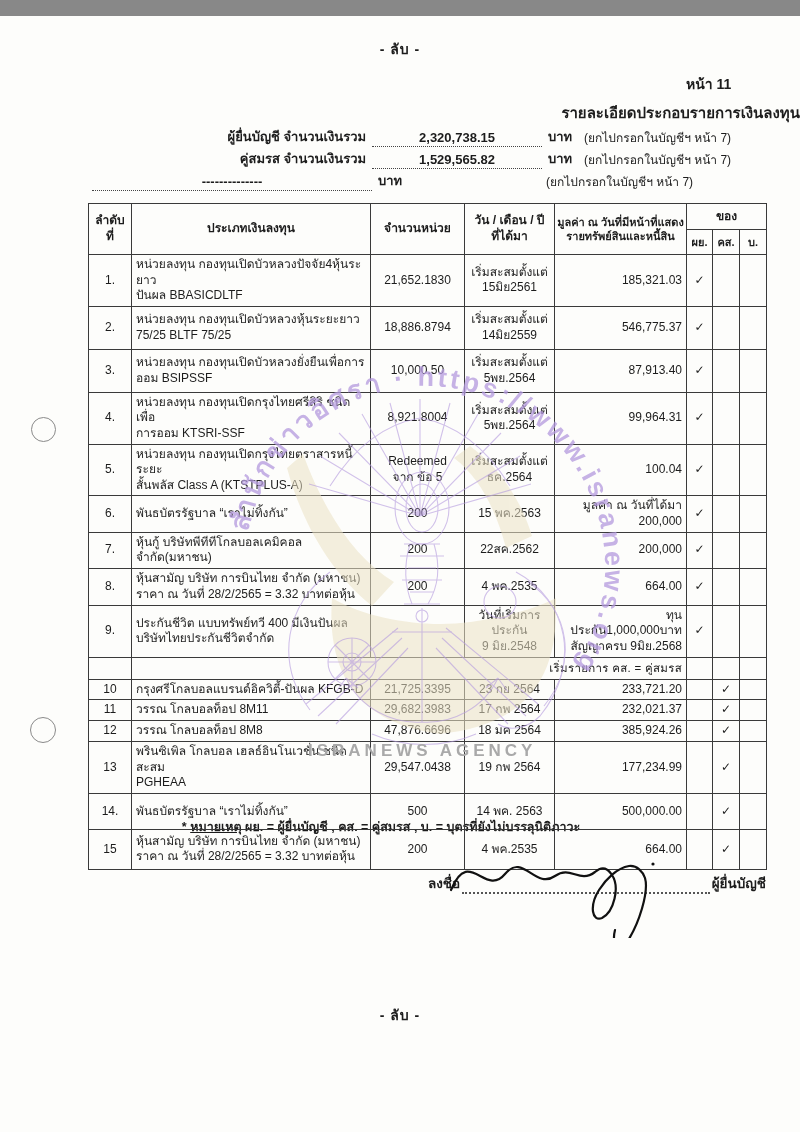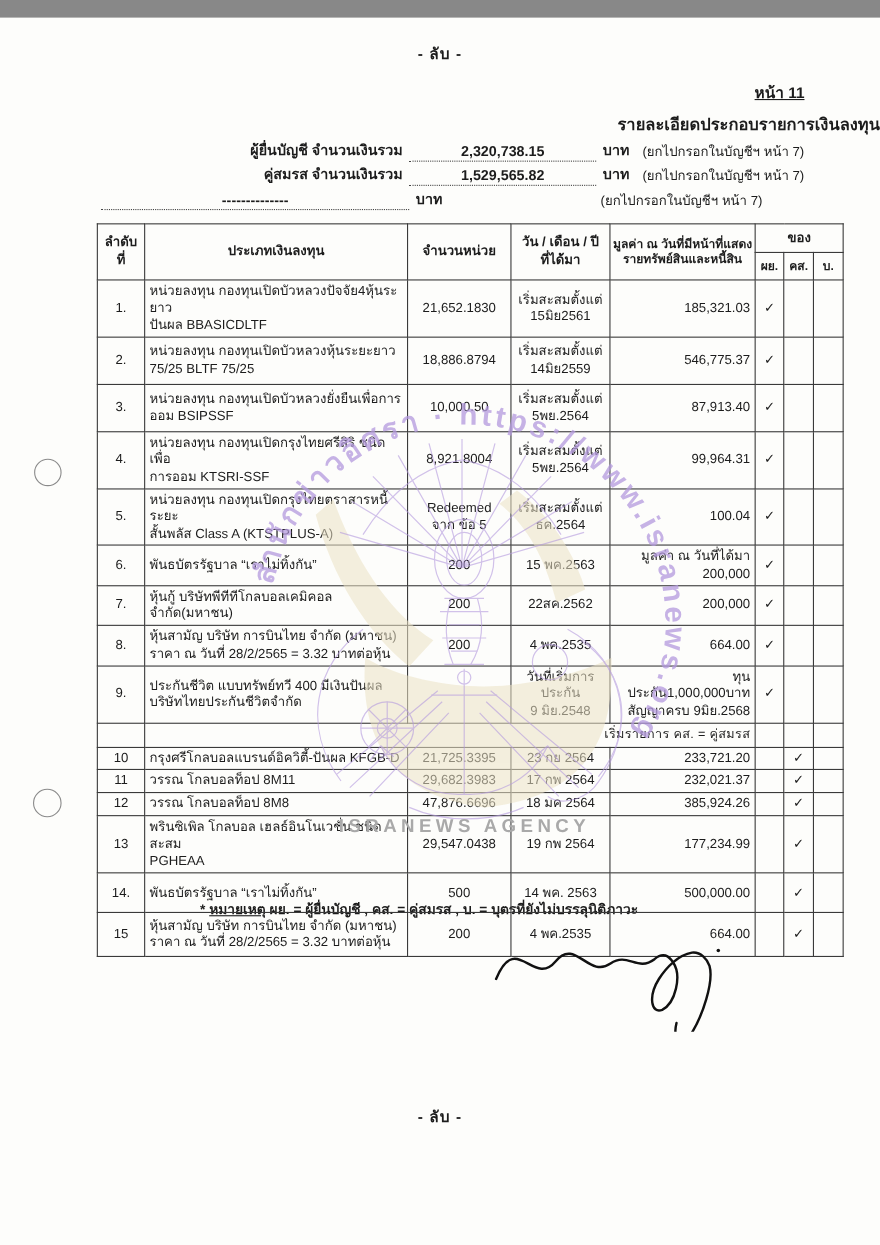--- a/index.html
+++ b/index.html
@@ -5,21 +5,21 @@
   html,body{margin:0;padding:0;background:#888;}
   .page{
     position:relative;width:800px;height:1132px;margin:16px auto;
     background:#fdfdfb;color:#1c1c1c;overflow:hidden;
     font-family:"Liberation Sans","DejaVu Sans",sans-serif;
   }
   .abs{position:absolute;}
   .secret{font-weight:bold;font-size:14px;letter-spacing:1px;}
   .secret.top{top:22px;left:0;width:100%;text-align:center;}
   .secret.bottom{top:988px;left:0;width:100%;text-align:center;}
-  .page-num{top:57px;left:686px;font-size:14px;font-weight:600;text-decoration:underline;}
+  .page-num{top:57px;left:686px;font-size:14px;font-weight:600;}
   .doc-title{top:85px;left:0;width:100%;text-align:right;font-size:15px;font-weight:bold;}
 
   
   .summary{top:109px;left:92px;width:676px;font-size:13px;}
   .summary-row{display:grid;grid-template-columns:280px 170px 38px auto;align-items:end;height:22px;}
   .summary-label{text-align:right;font-weight:bold;padding-right:6px;white-space:nowrap;}
   .summary-amount{font-weight:bold;text-align:center;border-bottom:1px dotted #444;line-height:17px;}
   .summary-baht{font-weight:bold;padding-left:6px;}
   .summary-note{font-size:12px;padding-left:4px;white-space:nowrap;}
 
@@ -331,20 +331,25 @@
       <textPath href="#wm-circle-path" startOffset="3%">สำนักข่าวอิศรา · https://www.isranews.org</textPath>
     </text>
   </svg>
 
   <div class="abs agency" id="agency-text" style="color: rgb(169, 169, 169);">ISRANEWS AGENCY</div>
 
   <div class="abs note">
     <span>* </span><span class="u">หมายเหตุ</span><span> ผย. = ผู้ยื่นบัญชี , คส. = คู่สมรส , บ. = บุตรที่ยังไม่บรรลุนิติภาวะ</span>
   </div>
 
+  <div class="abs sign-row">
+    <span>ลงชื่อ</span>
+    <span class="sign-line"></span>
+    <span>ผู้ยื่นบัญชี</span>
+  </div>
   <svg class="abs sign-svg" viewBox="0 0 230 110" xmlns="http://www.w3.org/2000/svg">
     <path d="M6,62 C24,18 40,70 60,46 C78,24 90,62 110,48 C126,37 134,56 150,44 C158,37 163,41 167,47 C175,59 169,84 157,90 C147,94 144,78 154,62 C161,51 172,40 184,38 C192,37 198,44 200,50 C204,64 194,96 182,114 C176,122 166,118 170,102" fill="none" stroke="#111" stroke-width="2.2" stroke-linecap="round"></path>
     <circle cx="208" cy="36" r="1.6" fill="#111"></circle>
   </svg>
 
   <div class="abs secret bottom">- ลับ -</div>
 
   <div class="abs hole h1"></div>
   <div class="abs hole h2"></div>
 </div>

